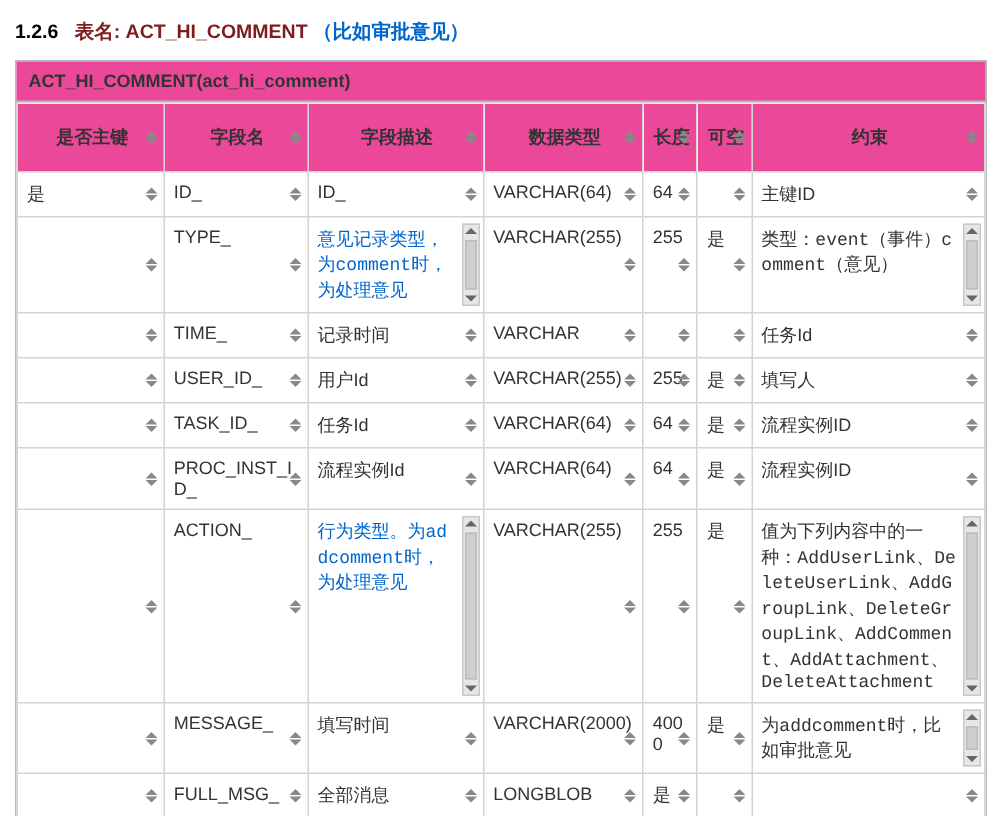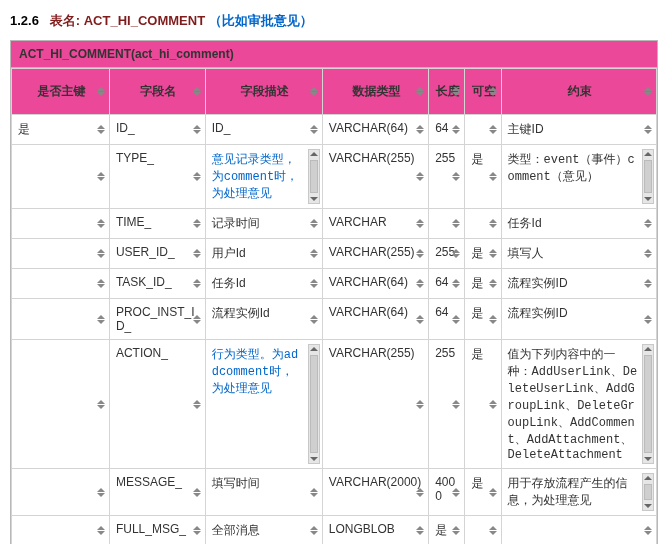--- a/index.html
+++ b/index.html
@@ -239,21 +239,21 @@
               <div class="down"></div>
             </div></td>
         </tr>
         <tr>
           <td><span></span><span class="sort"></span></td>
           <td><span>MESSAGE_</span><span class="sort"></span></td>
           <td><span>填写时间</span><span class="sort"></span></td>
           <td><span>VARCHAR(2000)</span><span class="sort"></span></td>
           <td><span>4000</span><span class="sort"></span></td>
           <td><span>是</span><span class="sort"></span></td>
-          <td class="rel"><span>用于存放流程产生的信息，为处理意见</span><span class="sort"></span><div class="vscroll">
+          <td class="rel"><span>为addcomment时，比如审批意见</span><span class="sort"></span><div class="vscroll">
               <div class="up"></div>
               <div class="thumb"></div>
               <div class="down"></div>
             </div></td>
         </tr>
         <tr>
           <td><span></span><span class="sort"></span></td>
           <td><span>FULL_MSG_</span><span class="sort"></span></td>
           <td><span>全部消息</span><span class="sort"></span></td>
           <td><span>LONGBLOB</span><span class="sort"></span></td>

